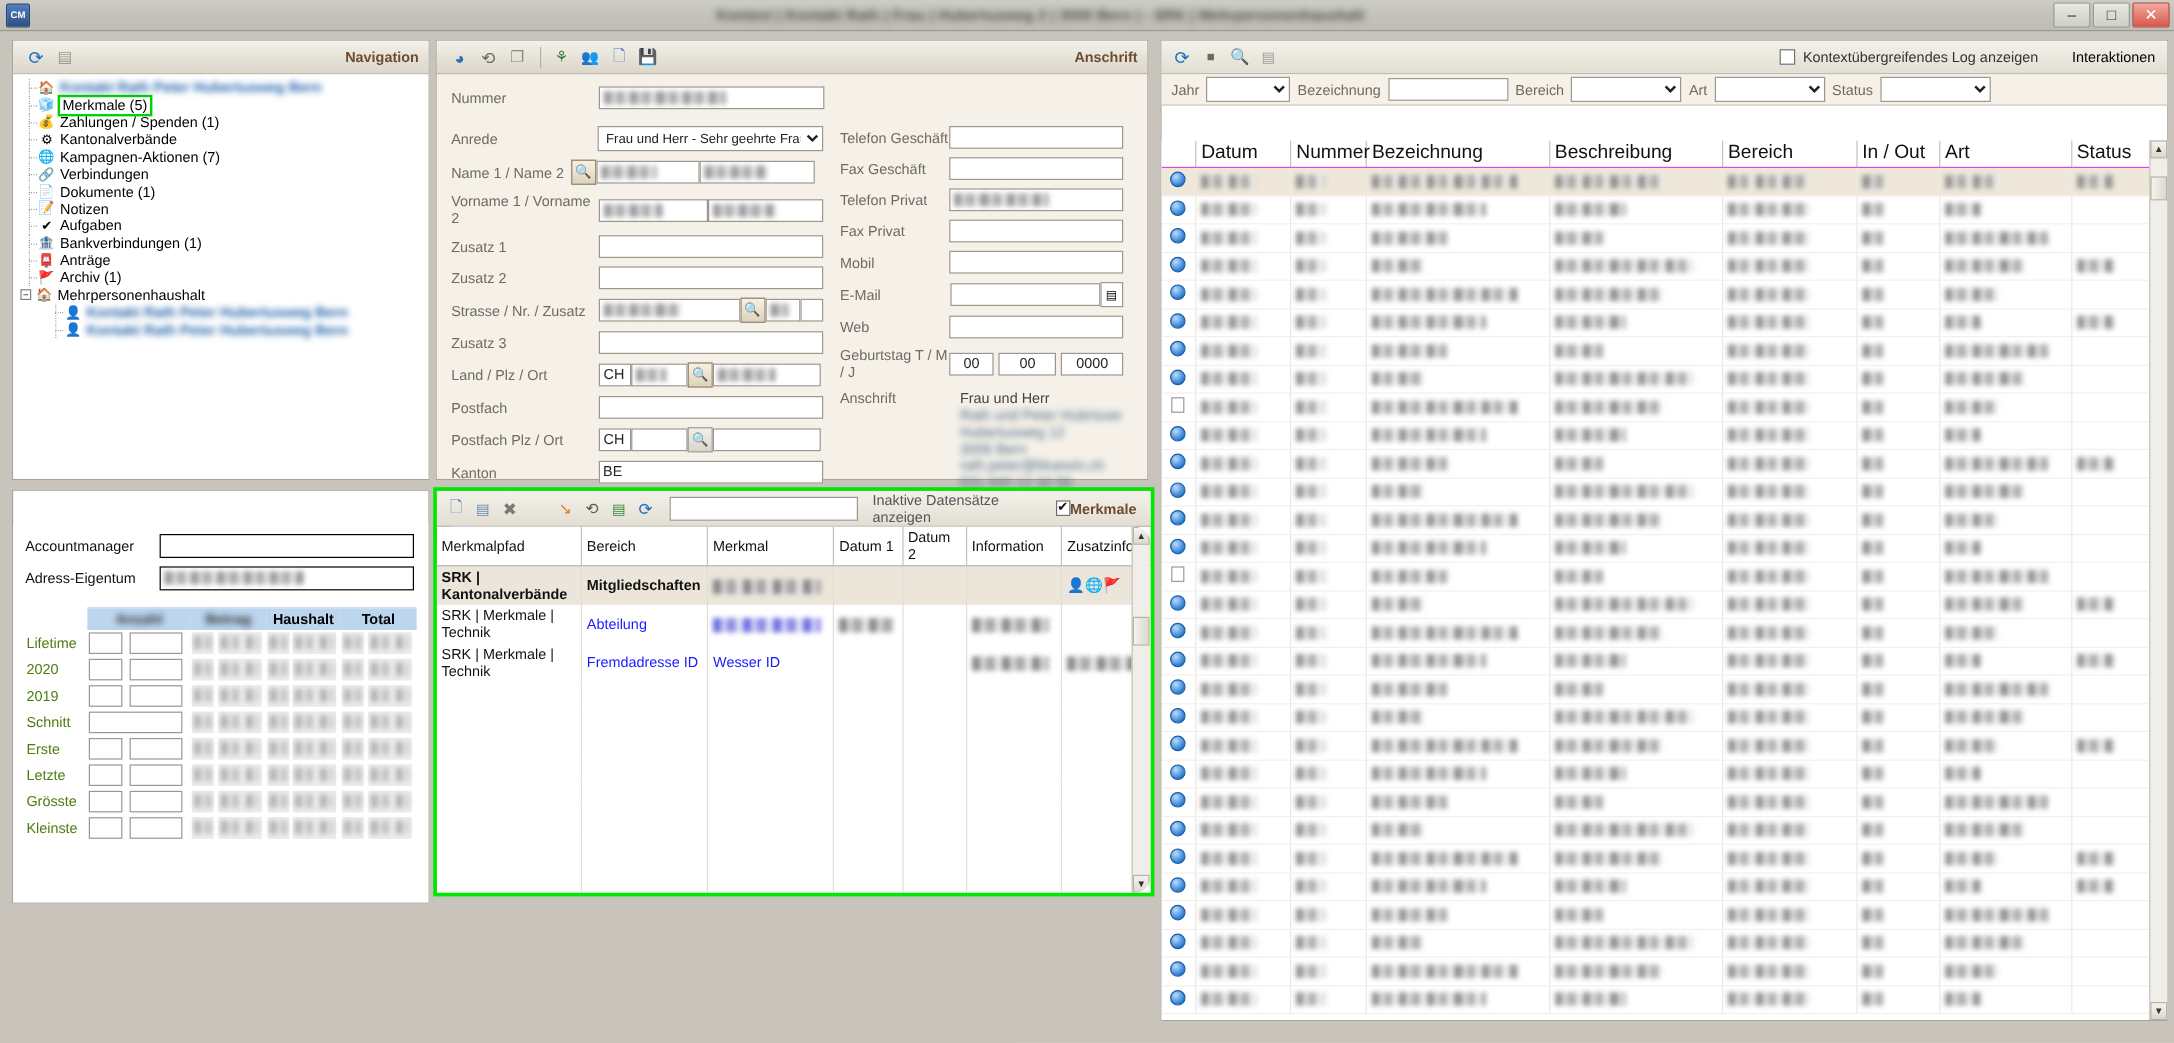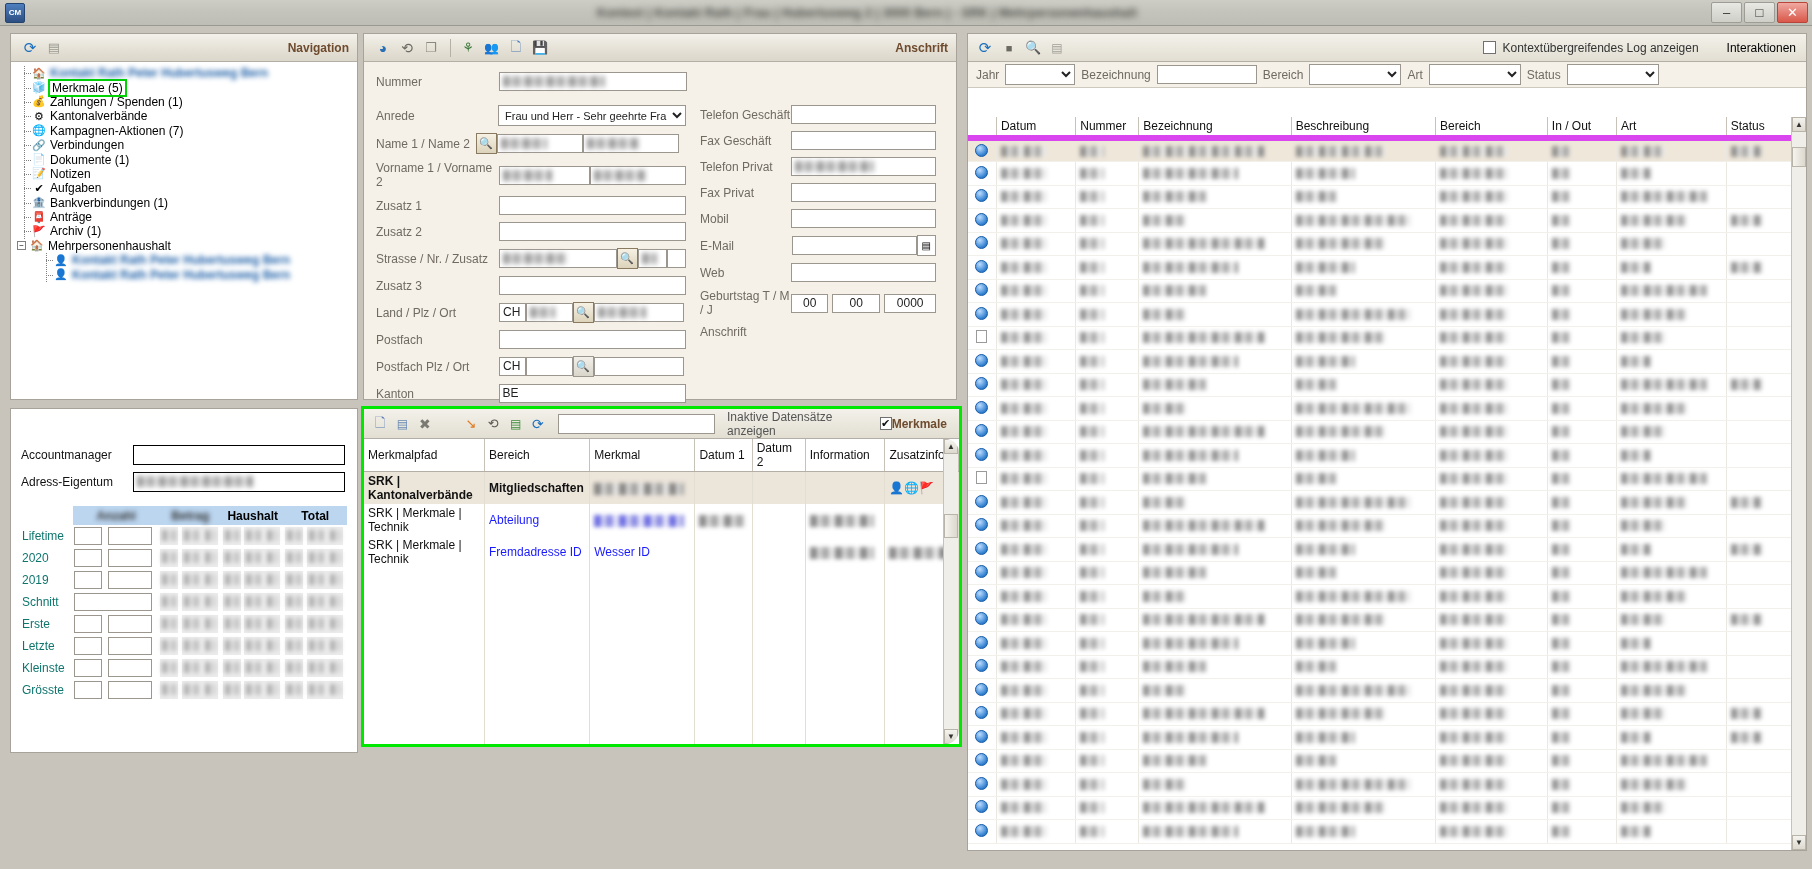--- a/index.html
+++ b/index.html
@@ -114,21 +114,21 @@
   .bt-inp { border:1px solid #000; height:20px; background:#fff; }
 
   
   .stat { margin-top:14px; width:100%; border-collapse:collapse; }
   .stat th {
     background:#bcd6f0; color:#000; font-size:12px; font-weight:bold;
     height:18px; text-align:center; border:1px solid #bcd6f0;
   }
   .stat th.blank { background:transparent; border:none; }
   .stat td { padding:1px 1px; height:22px; }
-  .stat .rowlabel { font-size:12px; color:#0f766e; text-align:left; width:52px; }
+  .stat .rowlabel { font-size:12px; color:#4d7c0f; text-align:left; width:52px; }
   .cellbox { border:1px solid #9b978f; background:#fff; height:18px; }
   .cellblur { background:#ececec; height:18px; position:relative; }
   .cellblur::after {
     content:""; position:absolute; left:2px; top:3px; right:2px; height:11px;
     background: repeating-linear-gradient(90deg,#9a9a9a 0 5px,#d8d8d8 5px 10px,#b0b0b0 10px 15px,#efefef 15px 21px);
     filter: blur(2.2px); opacity:.75;
   }
 
   
   #merkmale { left: 363px; top: 408px; width: 597px; height: 337px; }
@@ -175,22 +175,22 @@
     border-bottom:1px solid #b3afa6; display:flex; align-items:center; padding:0 6px;
   }
   .ia-filters {
     height:26px; background:#f5f1e8; display:flex; align-items:center; padding:0 8px; gap:6px;
     border-bottom:1px solid #cdc9bf;
   }
   .ia-filters .fl { font-size:12px; color:#6f6a62; }
   .ia-grid-wrap { position:absolute; left:0; top:83px; right:0; bottom:0; background:#fff; overflow:hidden; }
   .iagrid { width:100%; border-collapse:collapse; font-size:11px; table-layout:fixed; }
   .iagrid th {
-    background:#fff; border-right:1px solid #c6c2b8; border-bottom:6px solid #d946ef;
-    font-weight:normal; text-align:left; padding:2px 4px; height:18px; color:#111; font-size:12px;
+    background:#fff; border-right:1px solid #c6c2b8; border-bottom:1px solid #d946ef;
+    font-weight:normal; text-align:left; padding:2px 4px; height:18px; color:#111; font-size:16px;
   }
   .iagrid td { border-right:1px solid #ebe8e1; border-bottom:1px solid #f2f0ea;
     padding:1px 4px; height:23.5px; color:#222; }
   .iagrid tr.sel td { background:#efe7da; }
   .globe { width:13px;height:13px;border-radius:50%;
     background:radial-gradient(circle at 35% 30%,#bcdcff,#2f7fd0 70%,#1b5ea8);
     border:1px solid #1b5ea8; display:inline-block; }
   .docico { width:11px;height:13px;background:#fff;border:1px solid #9a9a9a; display:inline-block;}
   .bcell { position:relative; display:block; height:11px; }
   .bcell::after{
@@ -418,20 +418,28 @@
             <span class="inp" style="width:158px;"></span>
           </div>
           <div class="frow">
             <span class="flabel" style="width:100px;">Geburtstag T / M / J</span>
             <span class="inp" style="width:40px;text-align:center;">00</span>
             <span class="inp" style="width:52px;margin-left:4px;text-align:center;">00</span>
             <span class="inp" style="width:56px;margin-left:4px;text-align:center;">0000</span>
           </div>
           <div class="frow" style="align-items:flex-start;margin-top:8px;">
             <span class="flabel" style="width:100px;">Anschrift</span>
+            <div class="anschrift-block">
+              <div>Frau und Herr</div>
+              <div class="bl">Rath und Peter Hubrisser</div>
+              <div class="bl">Hubertusweg 12</div>
+              <div class="bl">3006 Bern</div>
+              <div class="bl">rath.peter@bluewin.ch</div>
+              <div class="bl">031 940 12 34 56</div>
+            </div>
           </div>
         </div>
       </div>
     </div>
   </div>
 
   <div class="panel" id="betreuung">
     <div class="bt-body">
       <div class="bt-row">
         <span class="lbl">Accountmanager</span>
@@ -606,48 +614,48 @@
                 <div class="cellblur" style="width:36px"></div>
               </td>
               <td>
                 <div class="cellblur" style="width:18px"></div>
               </td>
               <td>
                 <div class="cellblur" style="width:36px"></div>
               </td>
             </tr>
             <tr>
+              <td class="rowlabel">Grösste</td>
+              <td>
+                <div class="cellbox" style="width:28px"></div>
+              </td>
+              <td>
+                <div class="cellbox" style="width:44px"></div>
+              </td>
+              <td>
+                <div class="cellblur" style="width:18px"></div>
+              </td>
+              <td>
+                <div class="cellblur" style="width:36px"></div>
+              </td>
+              <td>
+                <div class="cellblur" style="width:18px"></div>
+              </td>
+              <td>
+                <div class="cellblur" style="width:36px"></div>
+              </td>
+              <td>
+                <div class="cellblur" style="width:18px"></div>
+              </td>
+              <td>
+                <div class="cellblur" style="width:36px"></div>
+              </td>
+            </tr>
+            <tr>
               <td class="rowlabel">Kleinste</td>
-              <td>
-                <div class="cellbox" style="width:28px"></div>
-              </td>
-              <td>
-                <div class="cellbox" style="width:44px"></div>
-              </td>
-              <td>
-                <div class="cellblur" style="width:18px"></div>
-              </td>
-              <td>
-                <div class="cellblur" style="width:36px"></div>
-              </td>
-              <td>
-                <div class="cellblur" style="width:18px"></div>
-              </td>
-              <td>
-                <div class="cellblur" style="width:36px"></div>
-              </td>
-              <td>
-                <div class="cellblur" style="width:18px"></div>
-              </td>
-              <td>
-                <div class="cellblur" style="width:36px"></div>
-              </td>
-            </tr>
-            <tr>
-              <td class="rowlabel">Grösste</td>
               <td>
                 <div class="cellbox" style="width:28px"></div>
               </td>
               <td>
                 <div class="cellbox" style="width:44px"></div>
               </td>
               <td>
                 <div class="cellblur" style="width:18px"></div>
               </td>
               <td>

